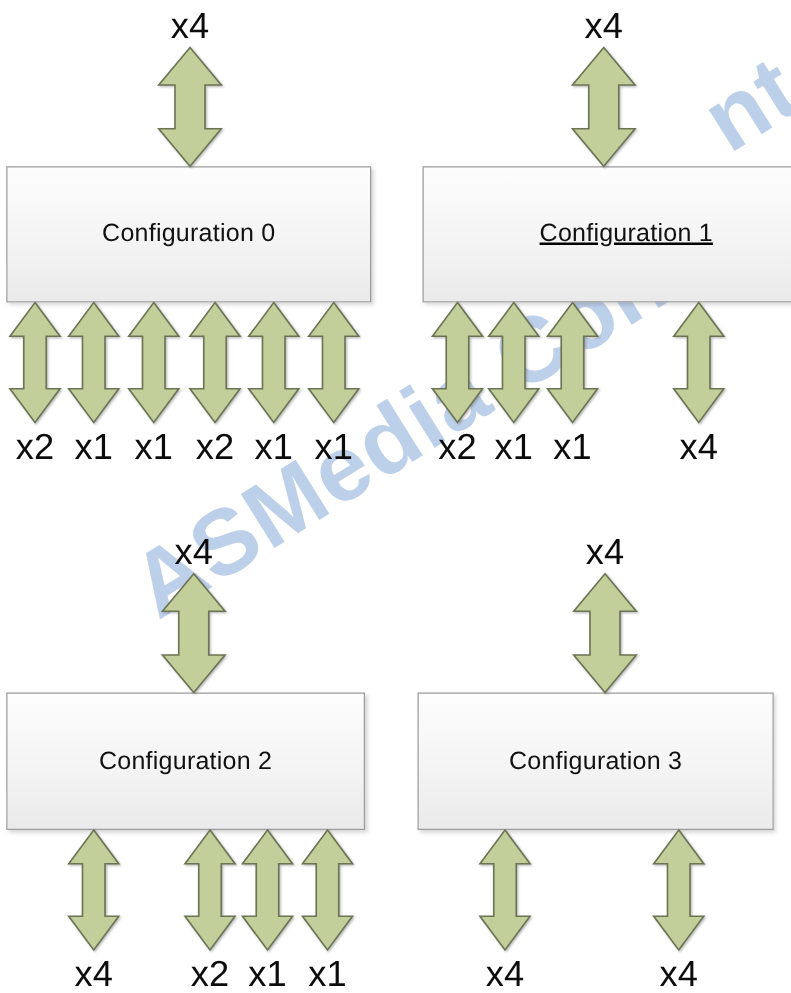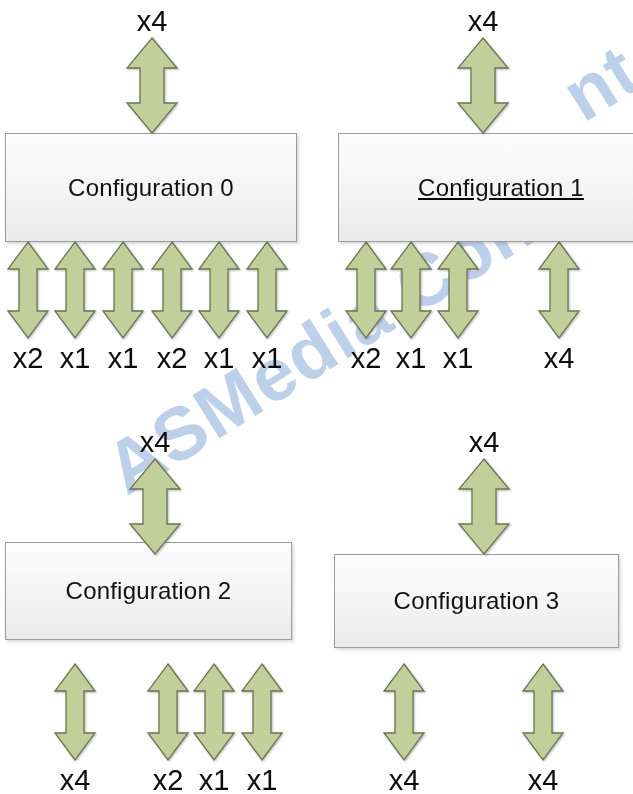--- a/index.html
+++ b/index.html
@@ -10,21 +10,21 @@
   .watermark{position:absolute;z-index:0;font-weight:bold;font-size:74px;line-height:1;
              letter-spacing:1px;white-space:nowrap;user-select:none;}
   .wm-main{left:125px;top:435px;transform:rotate(-32deg);transform-origin:0 80%;}
   .wm-corner{left:582px;top:62px;transform:rotate(-32deg);transform-origin:0 80%;}
 
   .config-box{position:absolute;z-index:2;box-sizing:border-box;
               border:1px solid #9b9b9b;
               background:linear-gradient(180deg,#fdfdfd 0%,#f4f4f4 55%,#eaeaea 100%);
               box-shadow:2px 2px 3px rgba(0,0,0,0.15);
               display:flex;align-items:center;justify-content:center;}
-  .config-label{font-size:24px;color:#111111;letter-spacing:0.2px;}
+  .config-label{font-size:20px;color:#111111;letter-spacing:0.2px;}
 
   svg.arrow-layer{position:absolute;left:0;top:0;z-index:3;pointer-events:none;}
   .arrow{filter:drop-shadow(1.5px 1.5px 0.8px rgba(100,100,100,0.45));}
 
   .lane-label{position:absolute;z-index:4;font-size:29px;color:#0c0c0c;
               transform:translateX(-50%);white-space:nowrap;}
 </style>
 </head>
 <body>
 
@@ -164,27 +164,27 @@
     <span class="lane-label" style="left: 219px; top: 342px;">x1</span>
     <span class="lane-label" style="left: 267px; top: 342px;">x1</span>
     <div class="config-box" style="left: 338px; top: 133px; width: 326px; height: 109px; text-decoration: underline;">
       <span class="config-label">Configuration 1</span>
     </div>
     <span class="lane-label" style="left: 483px; top: 5px;">x4</span>
     <span class="lane-label" style="left: 366px; top: 342px;">x2</span>
     <span class="lane-label" style="left: 411px; top: 342px;">x1</span>
     <span class="lane-label" style="left: 458px; top: 342px;">x1</span>
     <span class="lane-label" style="left: 559px; top: 342px;">x4</span>
-    <div class="config-box" style="left: 5px; top: 542px; width: 287px; height: 98px; align-items: center;">
+    <div class="config-box" style="left: 5px; top: 554px; width: 287px; height: 110px; align-items: center;">
       <span class="config-label">Configuration 2</span>
     </div>
     <span class="lane-label" style="left: 155px; top: 426px;">x4</span>
     <span class="lane-label" style="left: 75px; top: 764px;">x4</span>
     <span class="lane-label" style="left: 168px; top: 764px;">x2</span>
     <span class="lane-label" style="left: 214px; top: 764px;">x1</span>
     <span class="lane-label" style="left: 262px; top: 764px;">x1</span>
-    <div class="config-box" style="left: 334px; top: 554px; width: 285px; height: 94px;">
+    <div class="config-box" style="left: 334px; top: 554px; width: 285px; height: 110px;">
       <span class="config-label">Configuration 3</span>
     </div>
     <span class="lane-label" style="left: 484px; top: 426px;">x4</span>
     <span class="lane-label" style="left: 404px; top: 764px;">x4</span>
     <span class="lane-label" style="left: 543px; top: 764px;">x4</span>
   </div>
 
 </body></html>

